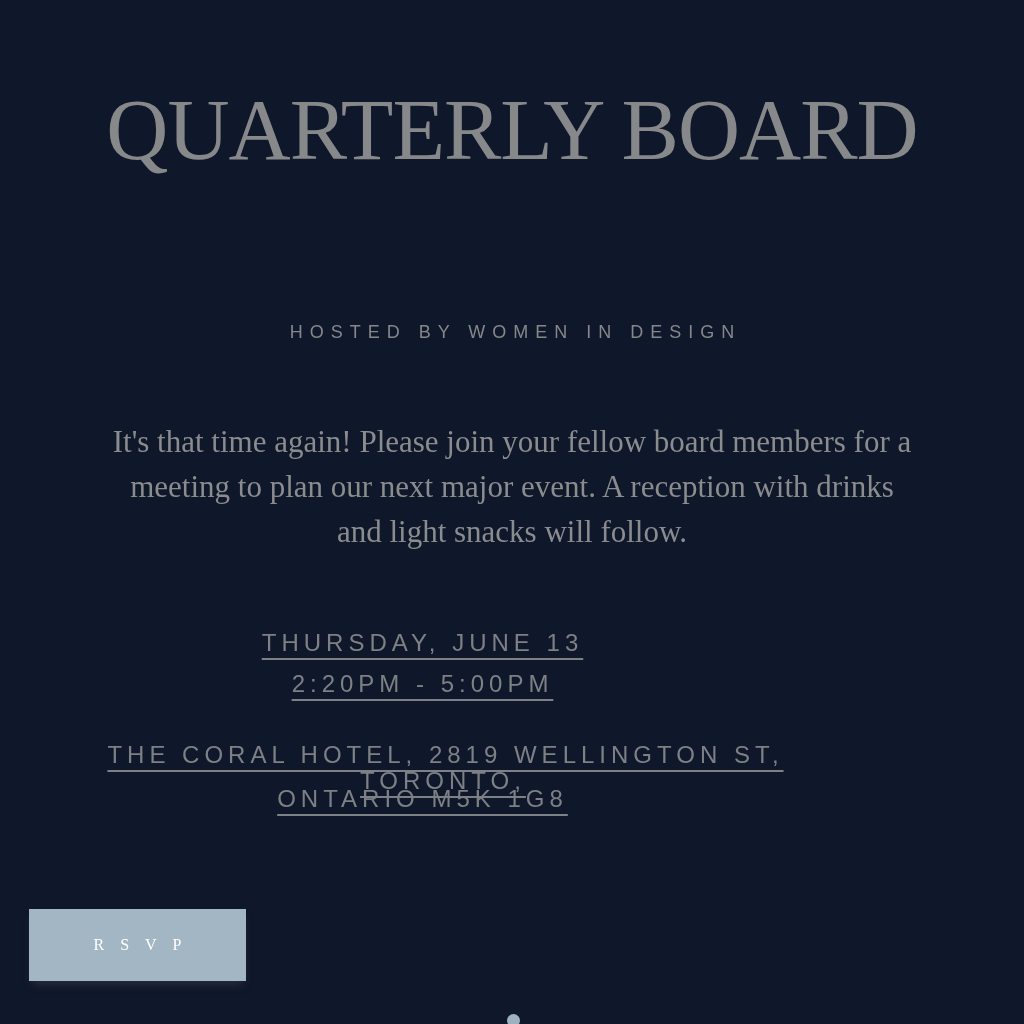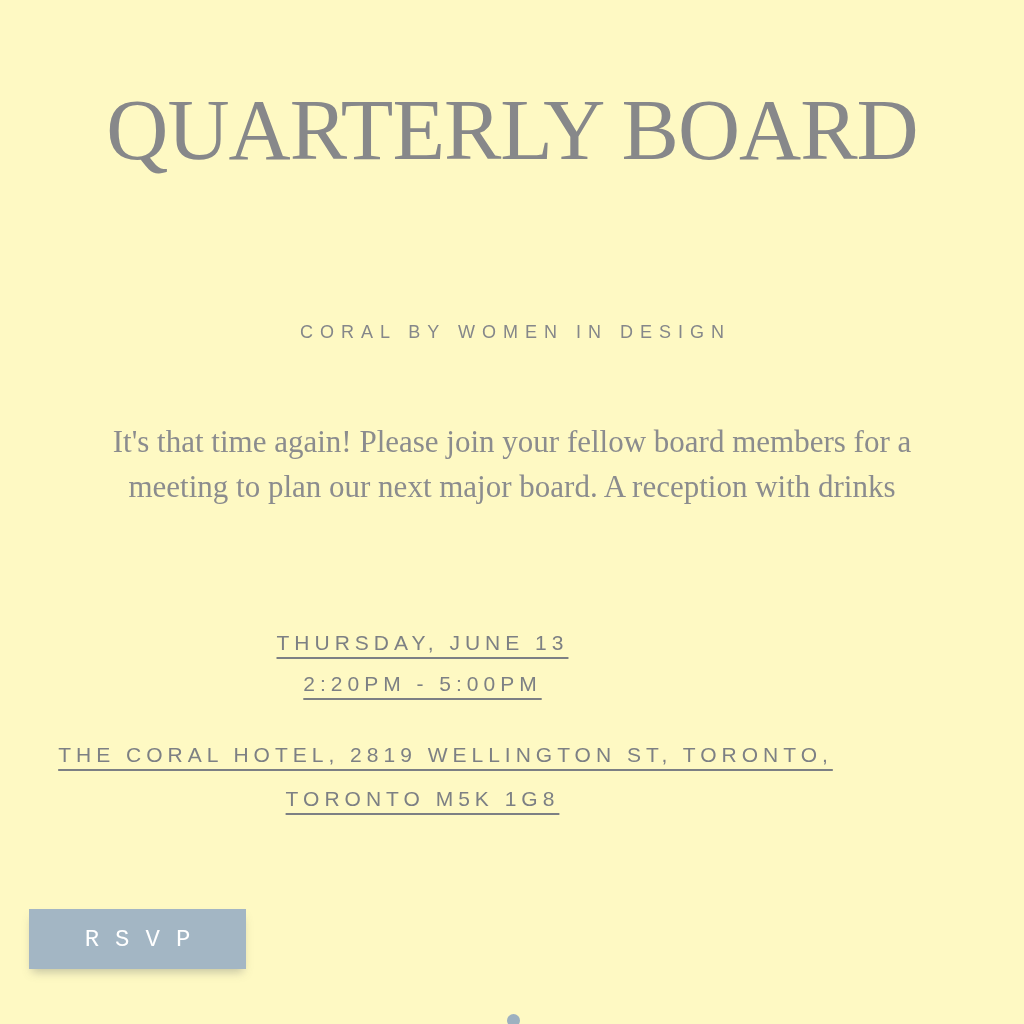--- a/index.html
+++ b/index.html
@@ -1,21 +1,21 @@
 <!DOCTYPE html>
 <html><head>
 <meta charset="utf-8">
 <style>
   * { margin: 0; padding: 0; box-sizing: border-box; }
   html, body { background: #ffffff; }
   .canvas {
     position: relative;
     width: 1024px;
     height: 1024px;
-    background: #fef9c3;
+    background: #0f172a;
     overflow: hidden;
     font-family: "Liberation Sans", sans-serif;
   }
   .title {
     position: absolute;
     top: 83px;
     left: 0;
     width: 1024px;
     text-align: center;
     font-family: "Liberation Serif", serif;
@@ -48,47 +48,47 @@
     font-size: 31px;
     line-height: 45px;
     color: #8b8c8e;
   }
   .linkline {
     position: absolute;
     left: 0;
     width: 840px;
     text-align: center;
     font-family: "Liberation Sans", sans-serif;
-    font-size: 21px;
+    font-size: 24px;
     line-height: 26px;
     letter-spacing: 5px;
     text-indent: 5px;
     color: #7d8084;
     text-decoration: underline;
     text-decoration-thickness: 2px;
     text-underline-offset: 7px;
     cursor: pointer;
   }
   .date-line { top: 630px; }
   .time-line { top: 671px; }
   .venue-line1 { top: 742px; padding-left: 46px; }
   .venue-line2 { top: 786px; }
   .rsvp-button {
     position: absolute;
     left: 29px;
     top: 909px;
     width: 217px;
-    height: 60px;
+    height: 72px;
     border: none;
     display: flex;
     align-items: center;
     justify-content: center;
     color: #ffffff;
-    font-family: Liberation Mono, monospace;
-    font-size: 24px;
+    font-family: Liberation Serif, serif;
+    font-size: 16px;
     letter-spacing: 16px;
     text-indent: 16px;
     cursor: pointer;
     box-shadow: 0 6px 9px -3px rgba(90, 95, 100, 0.35);
   }
   .accent-dot {
     position: absolute;
     left: 507px;
     top: 1014px;
     width: 13px;
@@ -98,32 +98,33 @@
 </style>
 </head>
 <body>
 
 <div class="canvas">
 
   <h1 class="title">
     <span>QUARTERLY BOARD</span><br>
   </h1>
 
-  <div class="subtitle">CORAL BY WOMEN IN DESIGN</div>
+  <div class="subtitle">HOSTED BY WOMEN IN DESIGN</div>
 
   <div class="body-text">
     <span>It's that time again! Please join your fellow board members for a</span><br>
-    <span>meeting to plan our next major board. A reception with drinks</span><br>
+    <span>meeting to plan our next major event. A reception with drinks</span><br>
+    <span>and light snacks will follow.</span>
   </div>
 
   <div class="linkline date-line">THURSDAY, JUNE 13</div>
 
   <div class="linkline time-line">2:20PM - 5:00PM</div>
 
   <div class="linkline venue-line1">THE CORAL HOTEL, 2819 WELLINGTON ST, TORONTO,</div>
 
-  <div class="linkline venue-line2">TORONTO M5K 1G8</div>
+  <div class="linkline venue-line2">ONTARIO M5K 1G8</div>
 
   <button class="rsvp-button" style="background-color: rgb(163, 182, 196);">RSVP</button>
 
   <div class="accent-dot" style="background-color: rgb(157, 177, 192);"></div>
 
 </div>
 
 </body></html>

